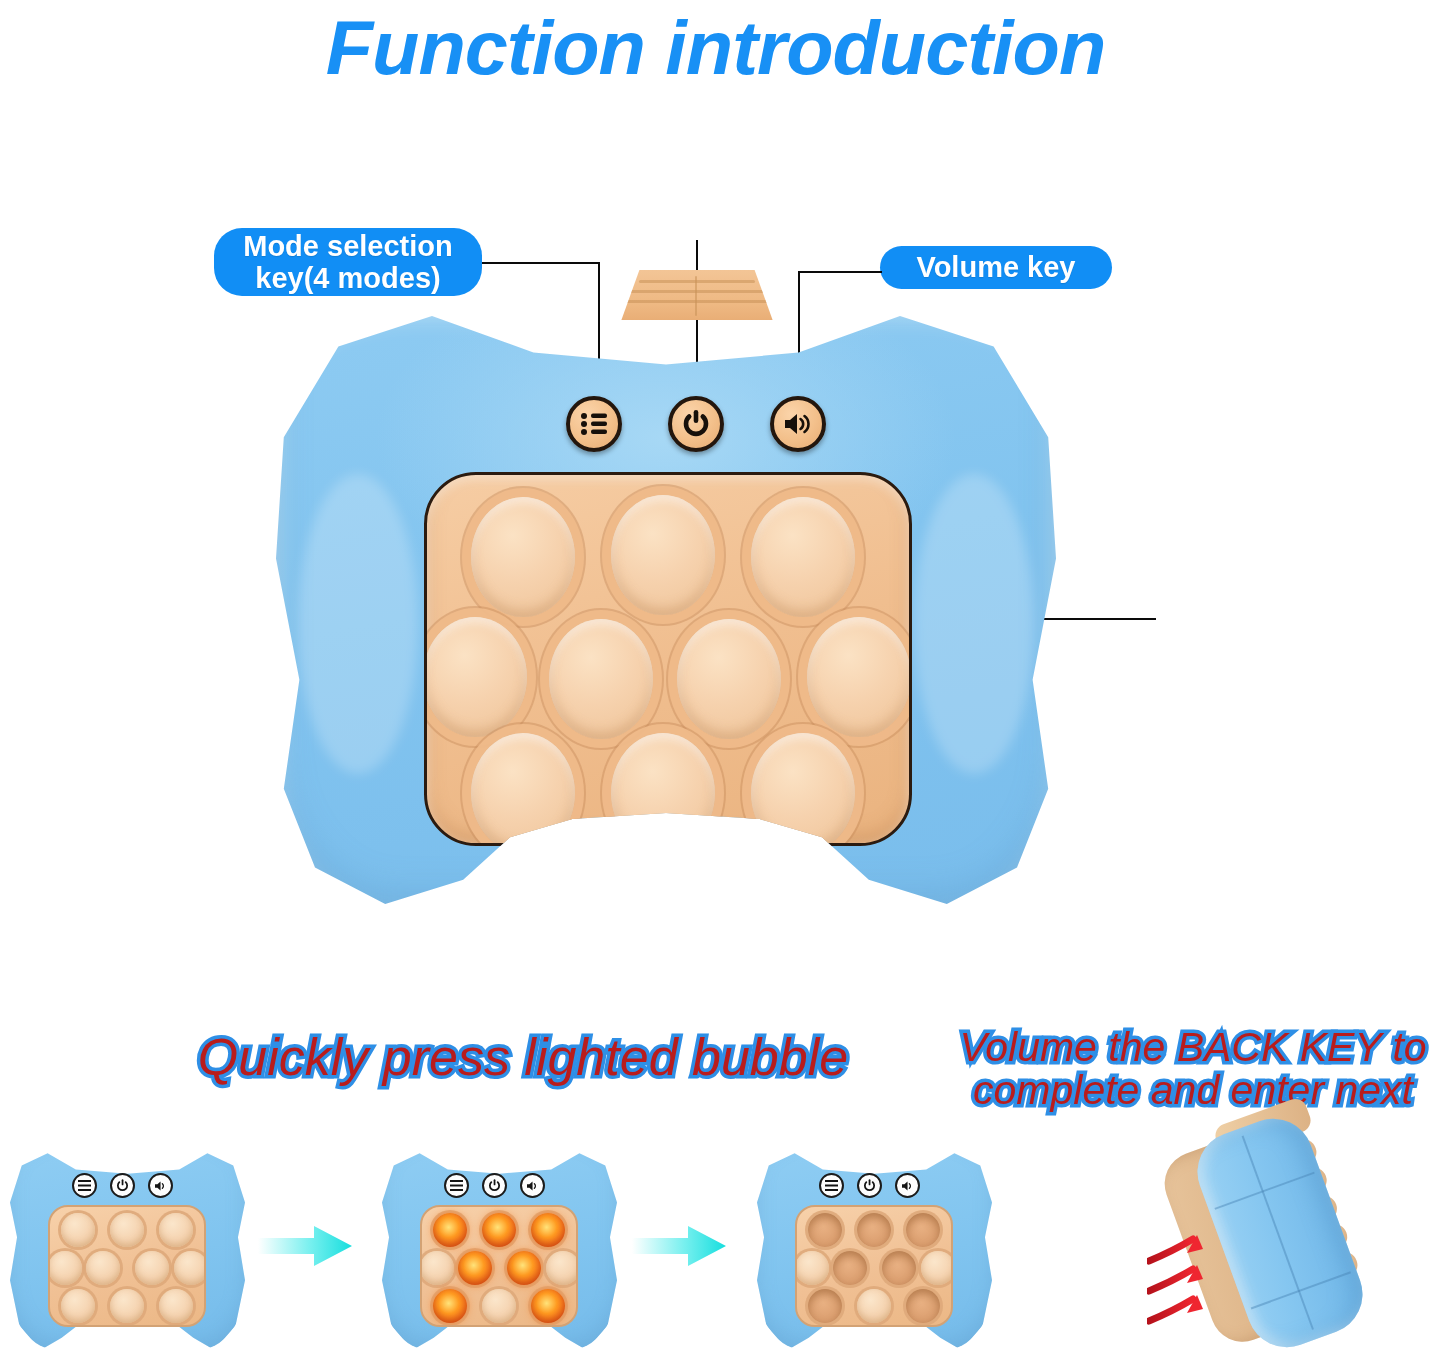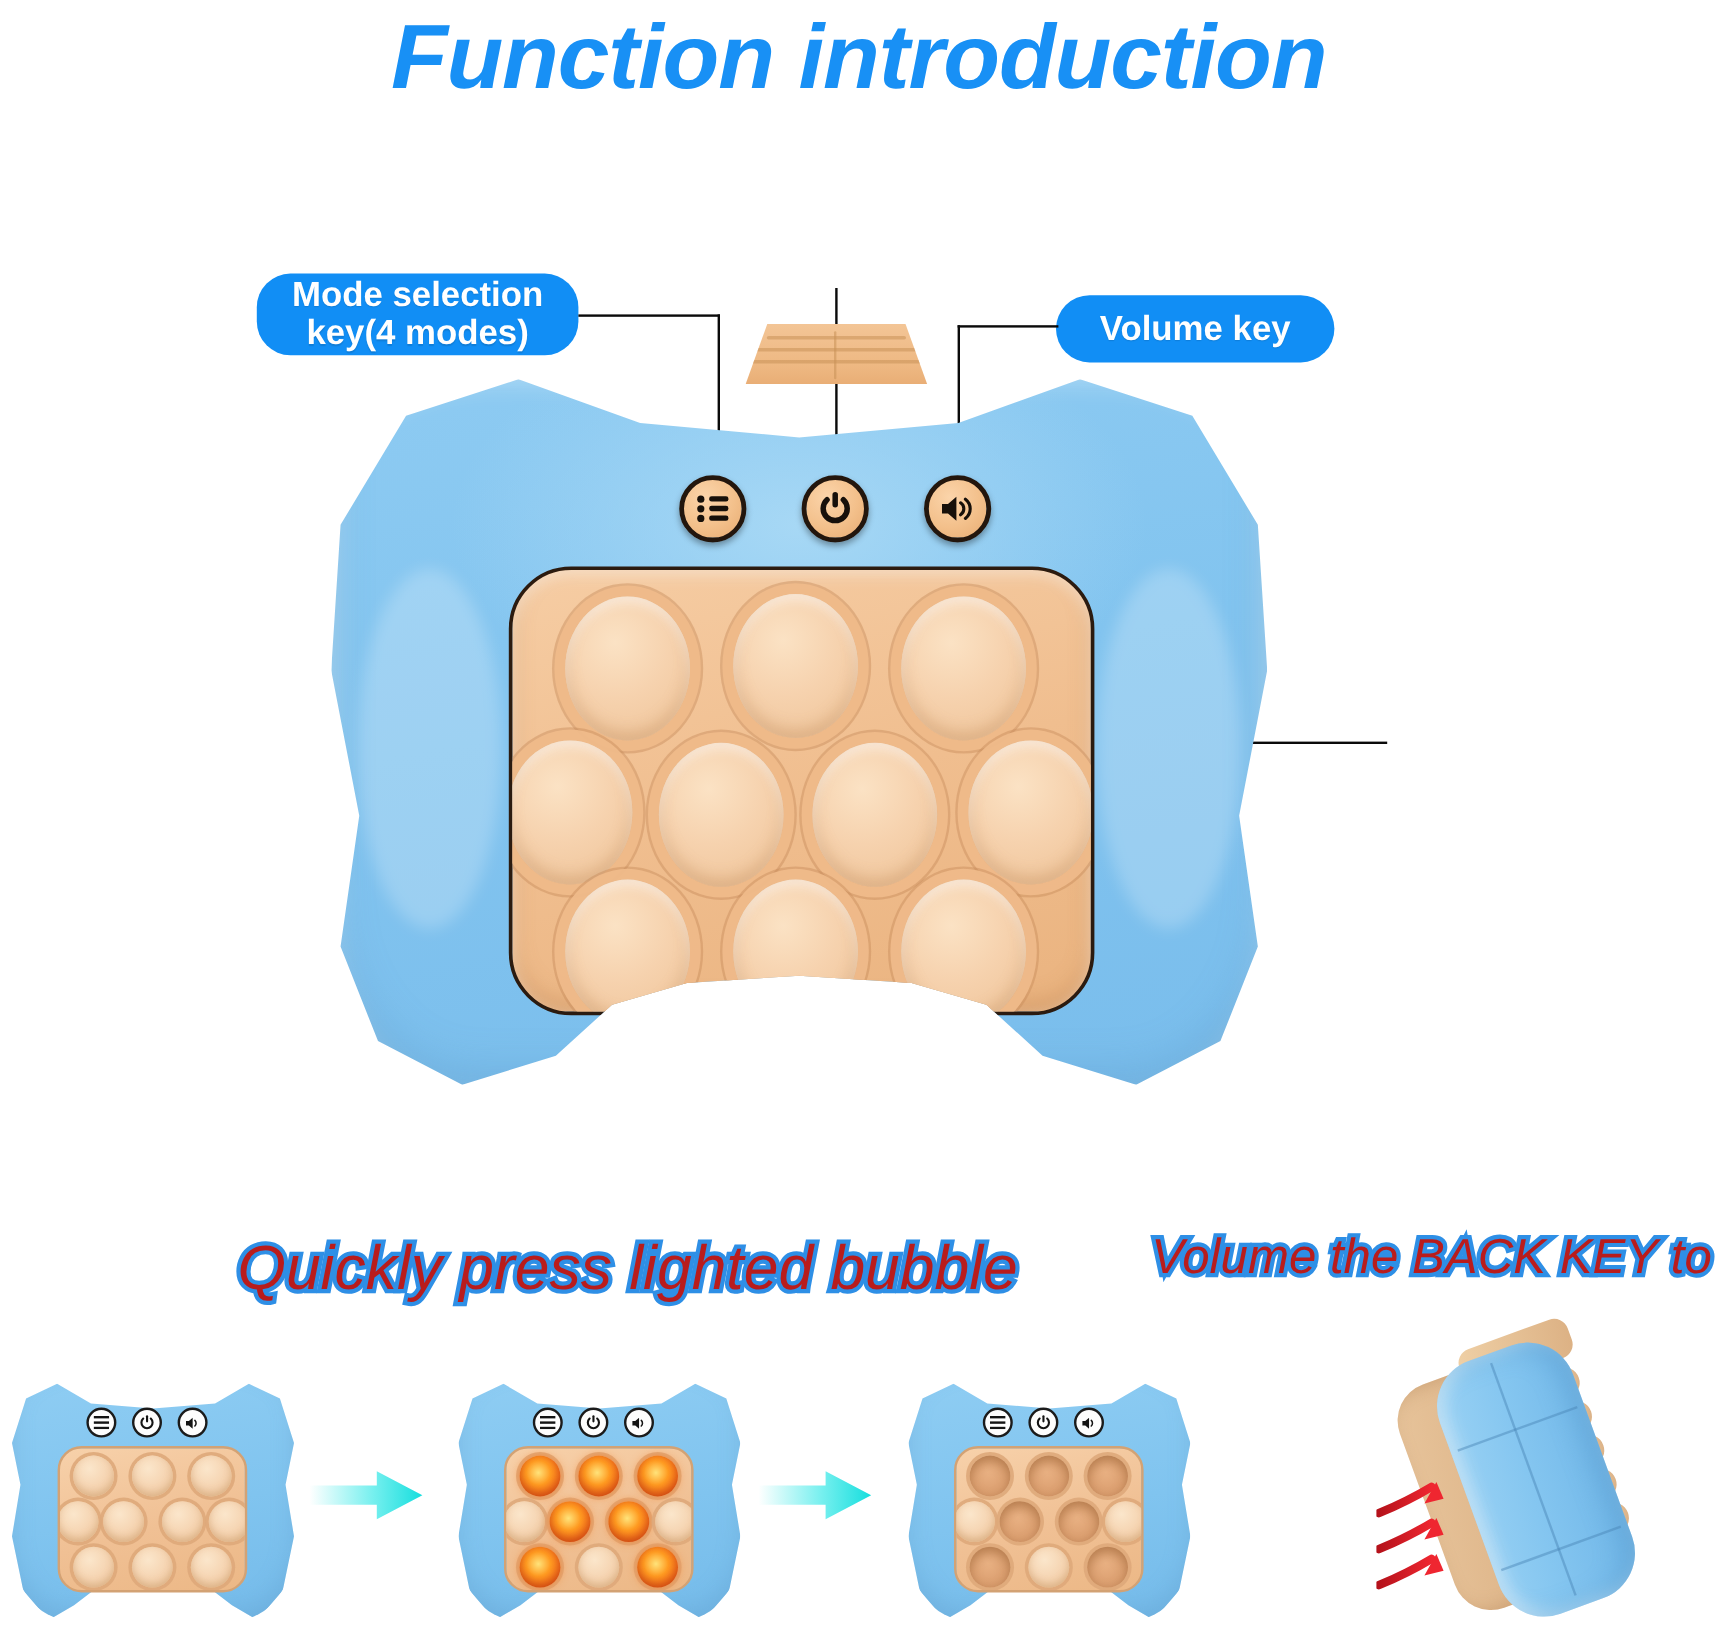--- a/index.html
+++ b/index.html
@@ -35,21 +35,21 @@
     border-radius:28px;
     display:flex;align-items:center;justify-content:center;
     text-align:center;
     line-height:1.12;
     box-sizing:border-box;
     padding:6px 18px;
     text-shadow:0 1px 1px rgba(0,0,0,.12);
   }
   #pill-mode{left:214px;top:228px;width:268px;height:68px;font-size:29px;}
   #pill-onoff{left:590px;top:190px;width:222px;height:50px;font-size:29px;}
-  #pill-volume{left:880px;top:246px;width:232px;height:56px;font-size:29px;}
+  #pill-volume{left:880px;top:246px;width:232px;height:43px;font-size:29px;}
   #pill-derat{left:1152px;top:592px;width:280px;height:54px;font-size:30px;}
 
   
   .ldr{position:absolute;background:#0a0a0a;}
   .ldr-h{height:2px;}
   .ldr-v{width:2px;}
 
   
   #main-device{position:absolute;left:276px;top:270px;width:780px;height:640px;}
   .dev-back{
@@ -274,20 +274,21 @@
         <div class="bub" style="left:44px;top:258px;width:104px;height:120px;"></div>
         <div class="bub" style="left:184px;top:258px;width:104px;height:120px;"></div>
         <div class="bub" style="left:324px;top:258px;width:104px;height:120px;"></div>
       </div>
     </div>
   </div>
 
   <div class="outline-head" id="head-quick">Quickly press lighted bubble</div>
   <div class="outline-head" id="head-back">
     <div>Volume the BACK KEY to</div>
+    <div>complete and enter next</div>
   </div>
 
   <div class="mini" style="left:10px;top:1145px;">
     <div class="mini-body"></div>
     <div class="mini-ctrl" style="left:62px;top:28px;">
       <svg width="13" height="11" viewBox="0 0 13 11">
           <rect y="0" width="13" height="2" fill="#141414"></rect>
           <rect y="4.5" width="13" height="2" fill="#141414"></rect>
           <rect y="9" width="13" height="2" fill="#141414"></rect>
         </svg>

